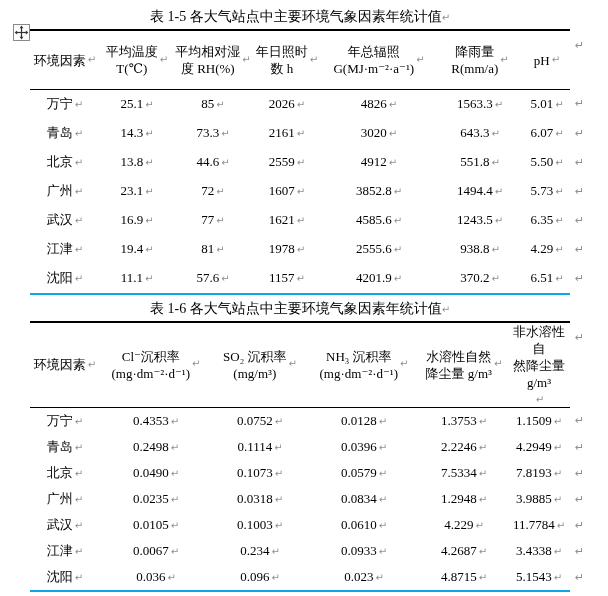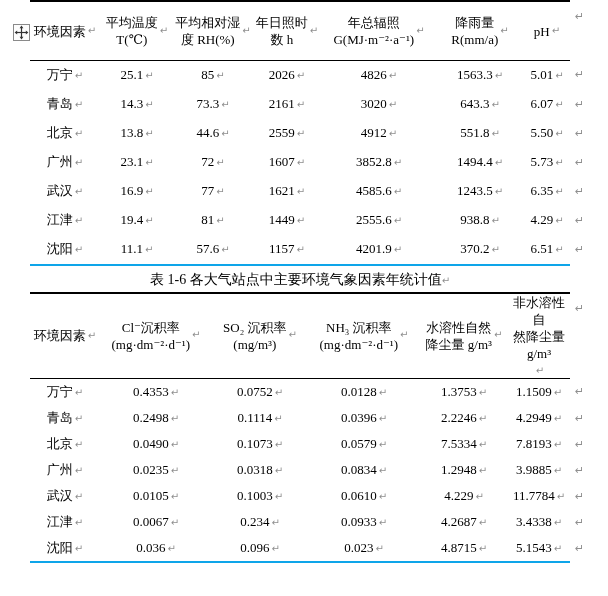--- a/index.html
+++ b/index.html
@@ -80,20 +80,23 @@
       <line x1="3.2" y1="8.5" x2="13.8" y2="8.5" stroke="#333" stroke-width="1.2"></line>
       <polygon points="8.5,1.6 6.6,4.2 10.4,4.2" fill="#333"></polygon>
       <polygon points="8.5,15.4 6.6,12.8 10.4,12.8" fill="#333"></polygon>
       <polygon points="1.6,8.5 4.2,6.6 4.2,10.4" fill="#333"></polygon>
       <polygon points="15.4,8.5 12.8,6.6 12.8,10.4" fill="#333"></polygon>
     </svg>
   </div>
 
   <div class="doc">
 
+    <div class="title title-1">
+      <span>表 1-5  各大气站点中主要环境气象因素年统计值</span><span class="pm">↵</span>
+    </div>
 
     <table class="tbl t1">
       <colgroup>
         <col style="width:70px">
           <col style="width:74px">
           <col style="width:78px">
           <col style="width:70px">
           <col style="width:114px">
           <col style="width:88px">
           <col style="width:46px">
@@ -164,21 +167,21 @@
           <td><span>1621</span><span class="cm">↵</span></td>
           <td><span>4585.6</span><span class="cm">↵</span></td>
           <td><span>1243.5</span><span class="cm">↵</span></td>
           <td><span>6.35</span><span class="cm">↵</span></td>
           <td class="rowmark-cell"><span class="rm">↵</span></td>
         </tr>
         <tr>
           <td><span>江津</span><span class="cm">↵</span></td>
           <td><span>19.4</span><span class="cm">↵</span></td>
           <td><span>81</span><span class="cm">↵</span></td>
-          <td><span>1449</span><span class="cm">↵</span></td>
+          <td><span>1978</span><span class="cm">↵</span></td>
           <td><span>2555.6</span><span class="cm">↵</span></td>
           <td><span>938.8</span><span class="cm">↵</span></td>
           <td><span>4.29</span><span class="cm">↵</span></td>
           <td class="rowmark-cell"><span class="rm">↵</span></td>
         </tr>
         <tr class="last">
           <td><span>沈阳</span><span class="cm">↵</span></td>
           <td><span>11.1</span><span class="cm">↵</span></td>
           <td><span>57.6</span><span class="cm">↵</span></td>
           <td><span>1157</span><span class="cm">↵</span></td>

